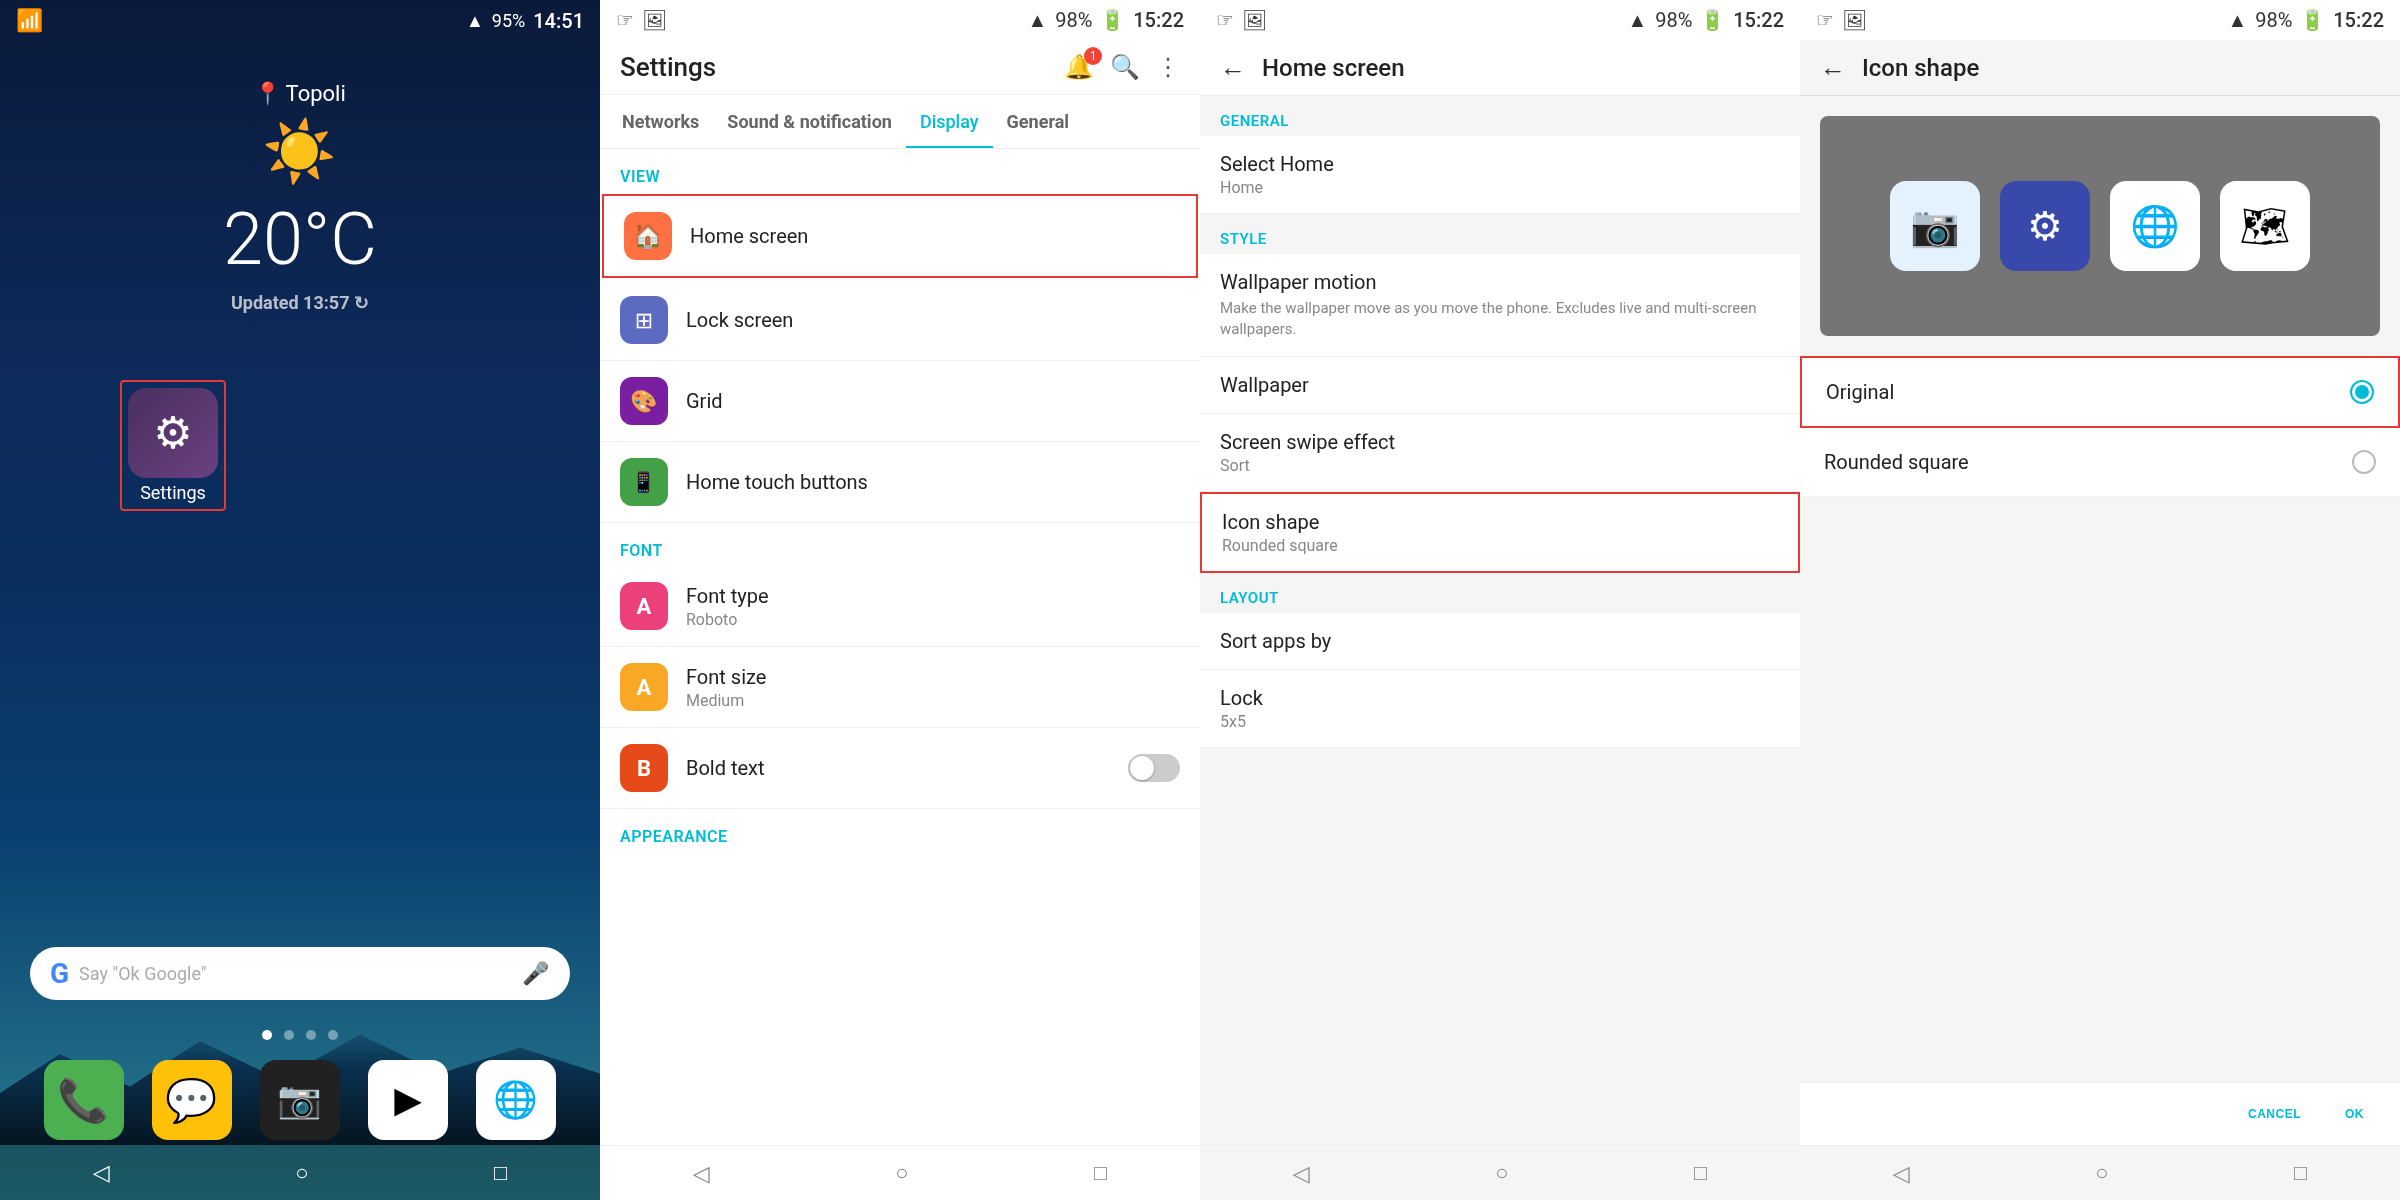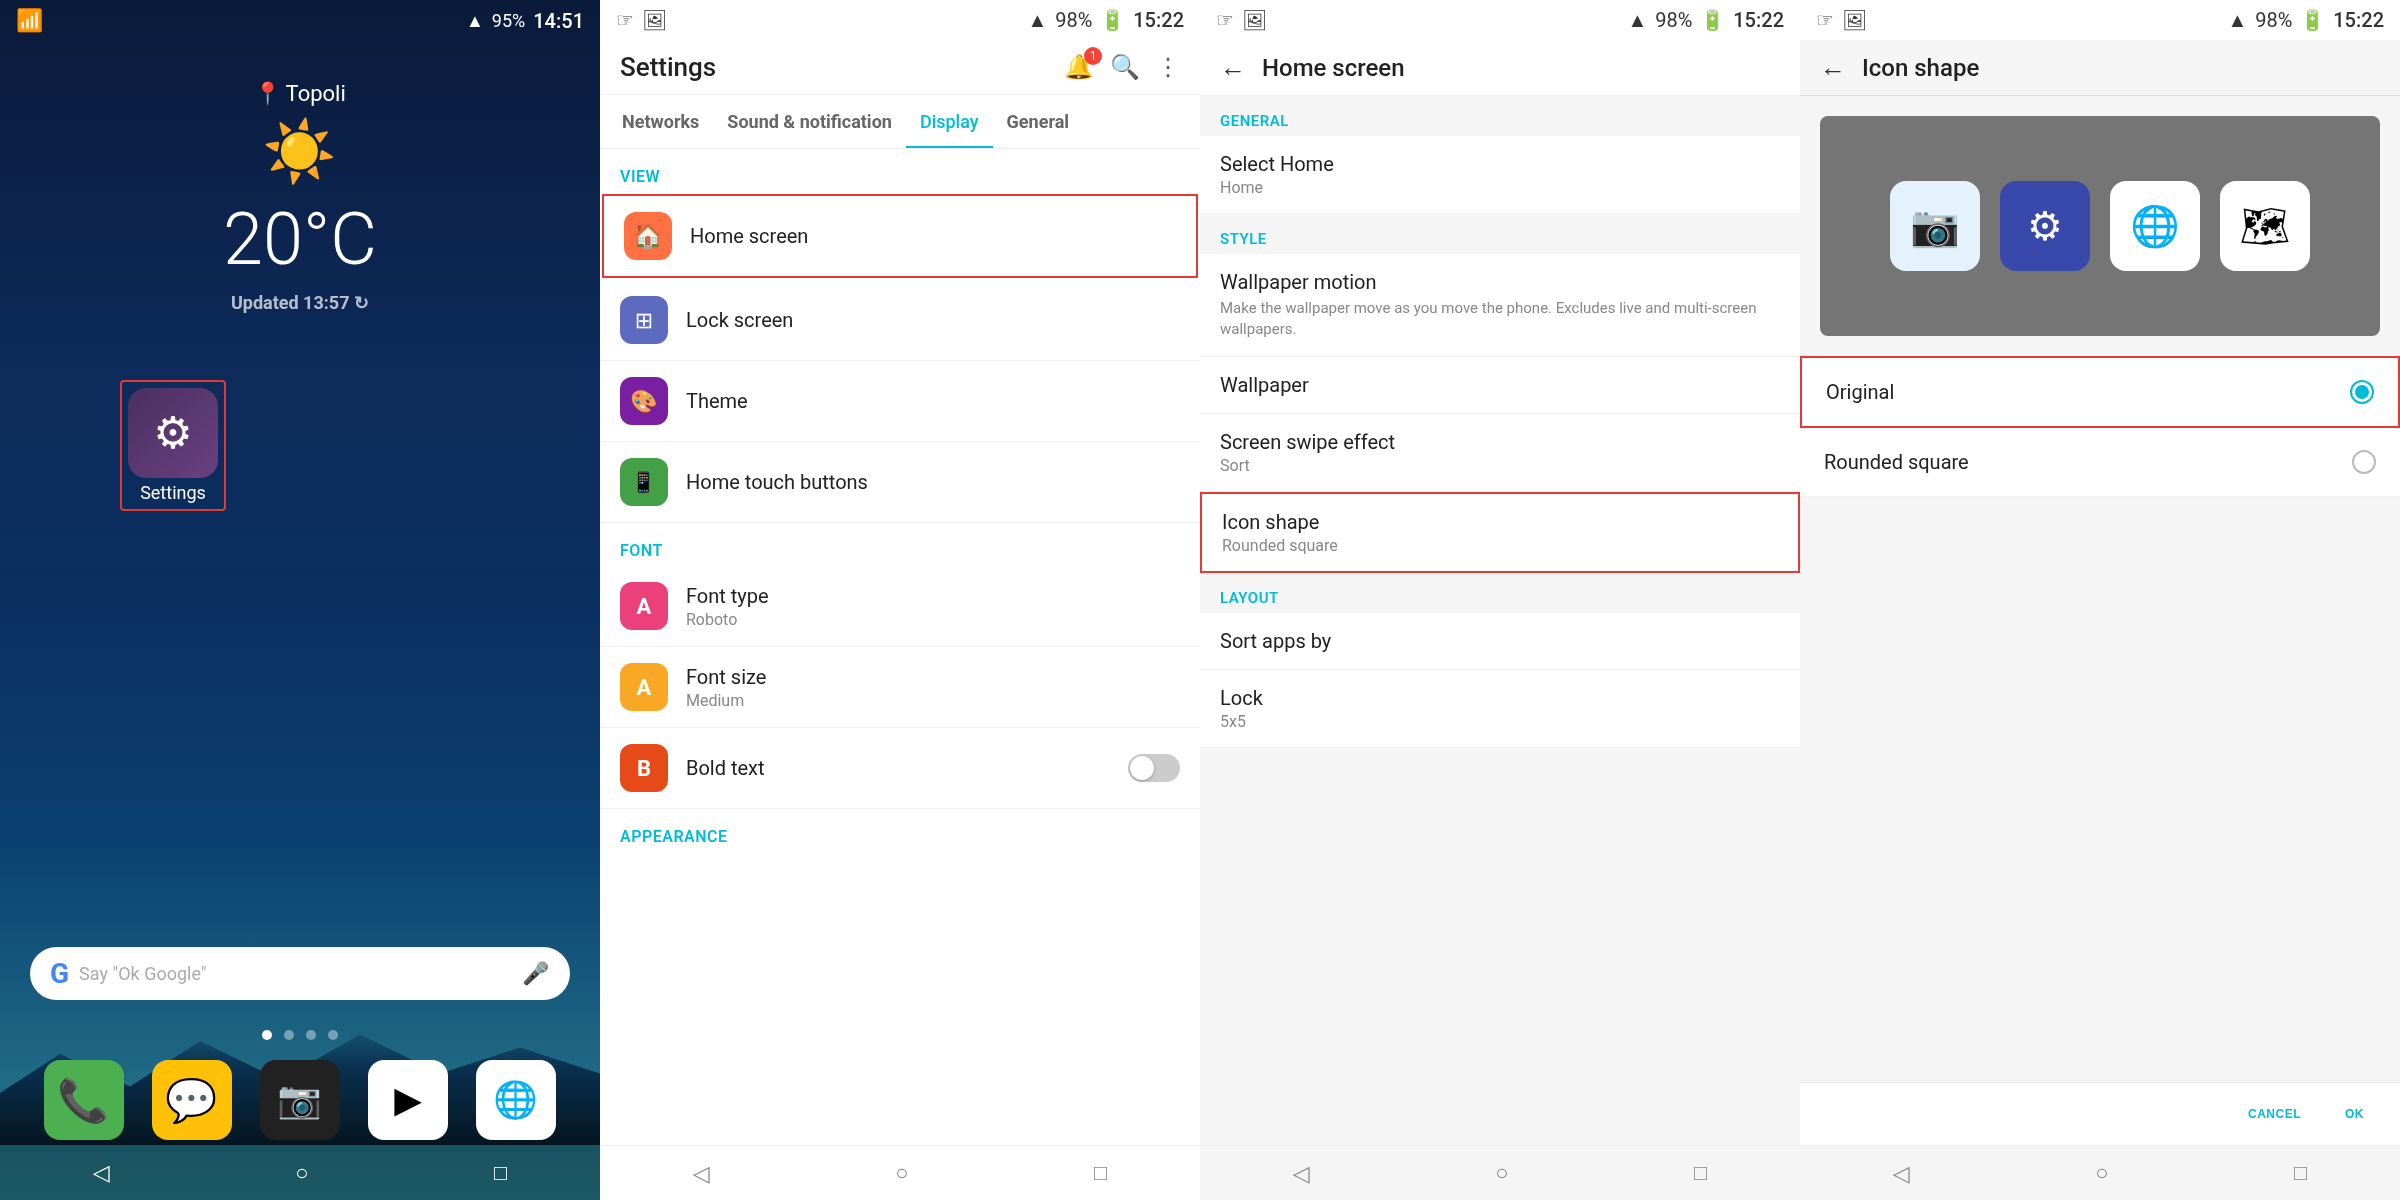--- a/index.html
+++ b/index.html
@@ -566,21 +566,21 @@
     <div class="settings-item">
       <div class="item-icon blue" style="font-size:22px;">⊞</div>
       <div class="item-text">
         <div class="item-title">Lock screen</div>
       </div>
     </div>
 
     <div class="settings-item">
       <div class="item-icon purple" style="font-size:22px;">🎨</div>
       <div class="item-text">
-        <div class="item-title">Theme</div>
+        <div class="item-title">Grid</div>
       </div>
     </div>
 
     <div class="settings-item">
       <div class="item-icon green" style="font-size:20px;">📱</div>
       <div class="item-text">
         <div class="item-title">Home touch buttons</div>
       </div>
     </div>
 

